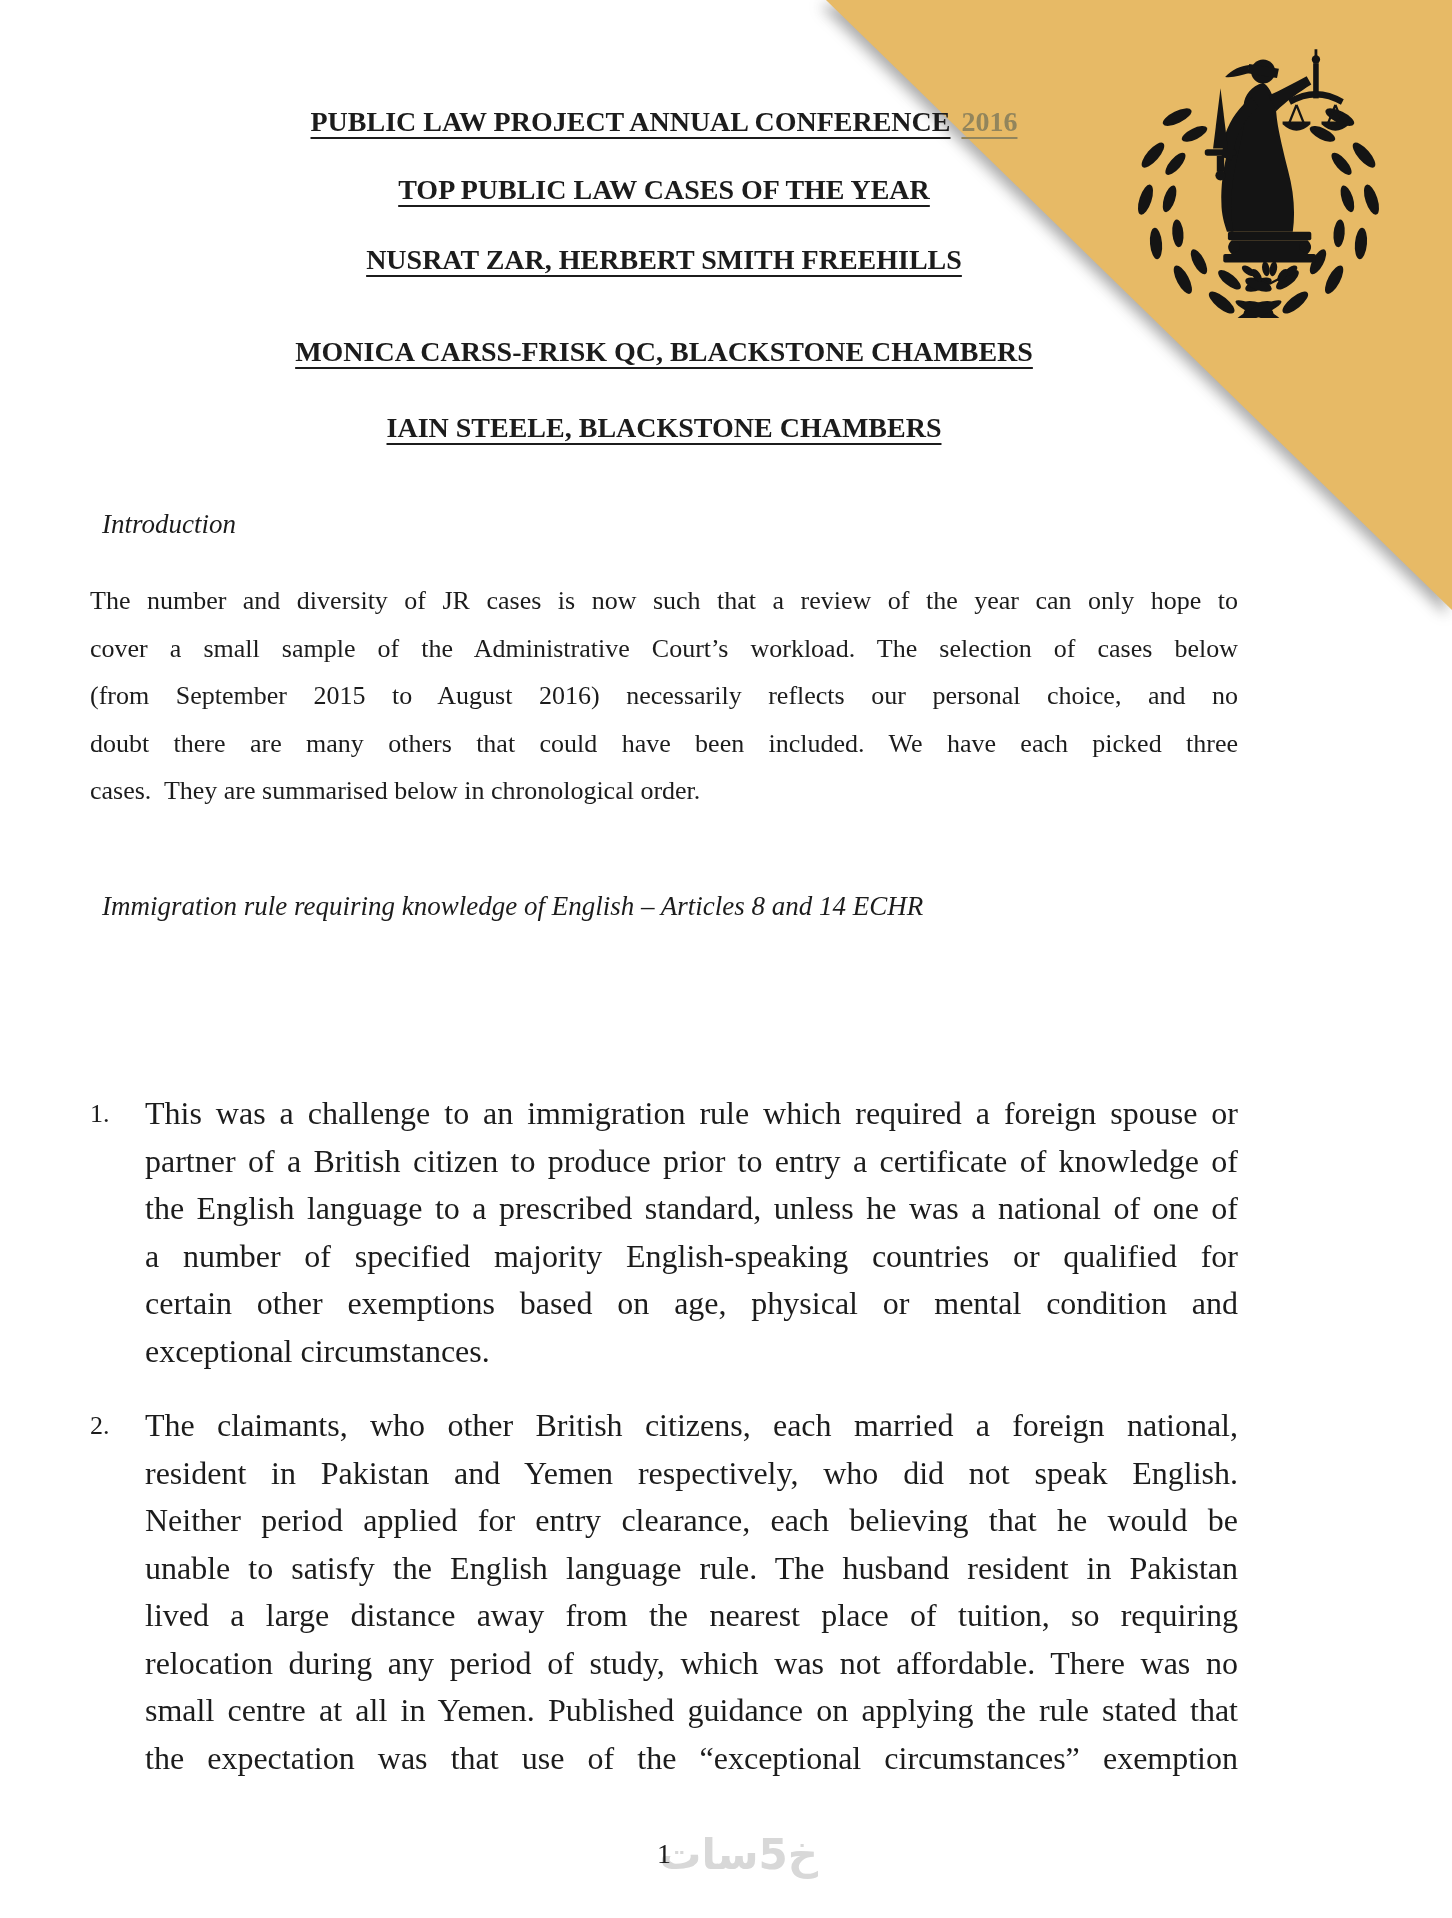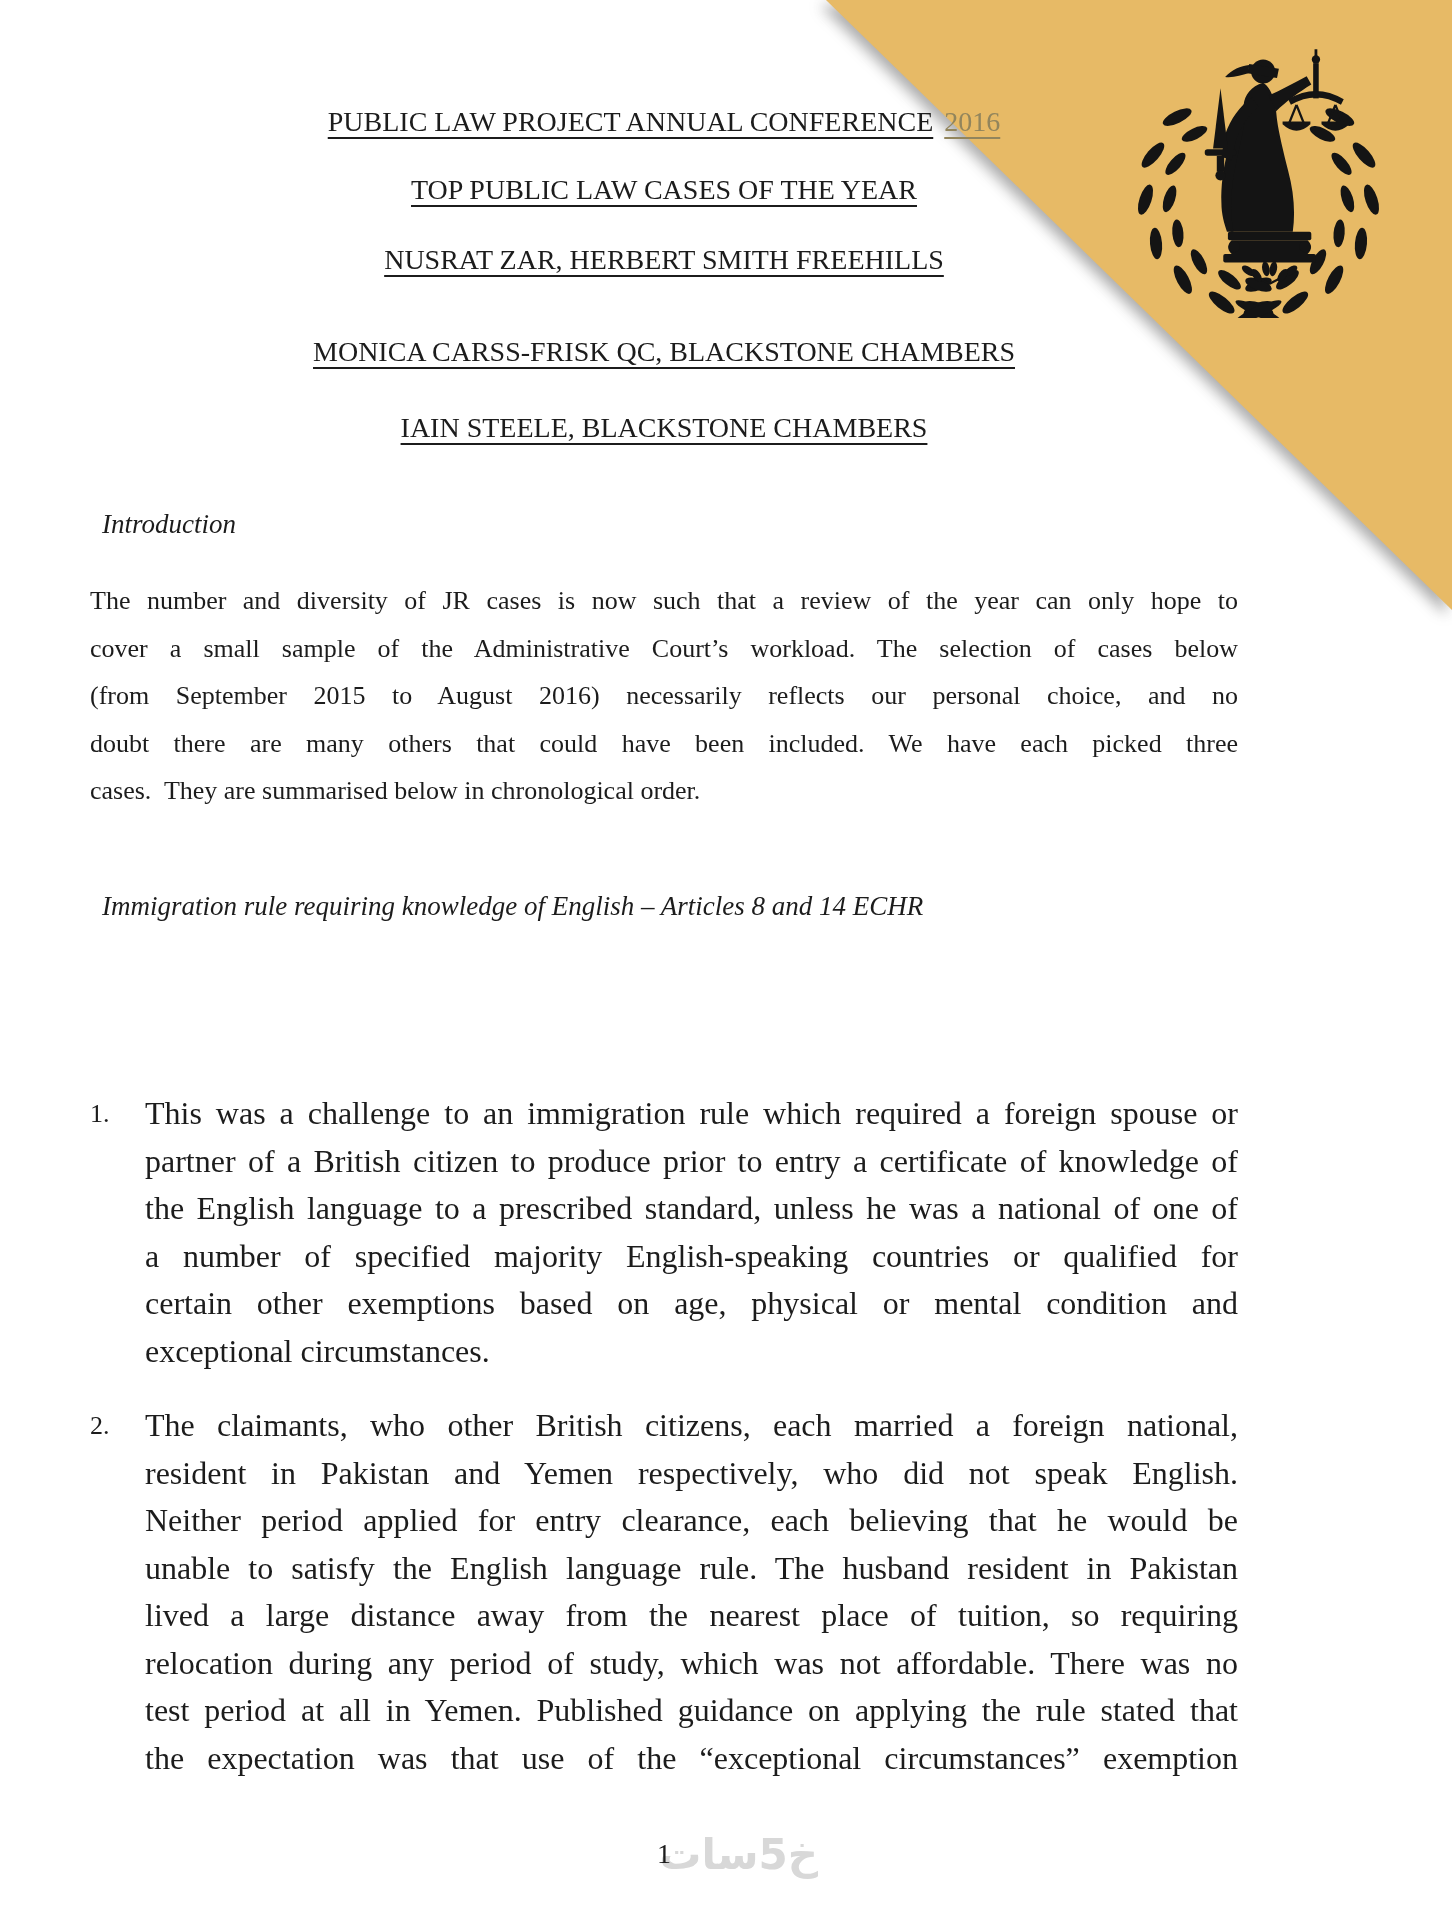--- a/index.html
+++ b/index.html
@@ -11,21 +11,21 @@
   
   .banner-wrap { position:absolute; left:0; top:0; width:1452px; height:760px;
     filter:drop-shadow(-6px 5px 7px rgba(70,70,70,.45)); pointer-events:none; }
   .banner { position:absolute; left:0; top:0; width:1452px; height:760px;
     background:var(--banner_gold,#e7ba66);
     clip-path:polygon(826px 0px, 1452px 0px, 1452px 610px); }
   .logo { position:absolute; left:1112px; top:40px; width:280px; height:278px; }
 
   
   .heading { position:absolute; left:90px; width:1148px; text-align:center;
-    font-weight:normal; font-size:28px; white-space:nowrap; }
+    font-weight:bold; font-size:28px; white-space:nowrap; }
   .heading .u { text-decoration:underline; text-underline-offset:6px;
     text-decoration-thickness:2px; }
   .heading .year { color:var(--year_gold,#92855c); margin-left:11px; }
 
   .iheading { position:absolute; left:102px; width:1148px; font-style:italic;
     font-size:27px; }
 
   
   .para { position:absolute; left:90px; width:1148px; font-size:26px;
     line-height:47.5px; }
@@ -157,21 +157,21 @@
 
   <div class="numpara cont" style="top:1402px">
     <div class="pnum">2.</div>
     <div class="ptext">
         <div class="line">The claimants, who other British citizens, each married a foreign national,</div>
         <div class="line">resident in Pakistan and Yemen respectively, who did not speak English.</div>
         <div class="line">Neither period applied for entry clearance, each believing that he would be</div>
         <div class="line">unable to satisfy the English language rule. The husband resident in Pakistan</div>
         <div class="line">lived a large distance away from the nearest place of tuition, so requiring</div>
         <div class="line">relocation during any period of study, which was not affordable. There was no</div>
-        <div class="line">test period at all in Yemen. Published guidance on applying the rule stated that</div>
+        <div class="line">small centre at all in Yemen. Published guidance on applying the rule stated that</div>
         <div class="line">the expectation was that use of the “exceptional circumstances” exemption</div>
       </div>
   </div>
 
   <div class="watermark">خ5سات</div>
   <div class="pagenum">1</div>
 
 </div>
 
 </body></html>

